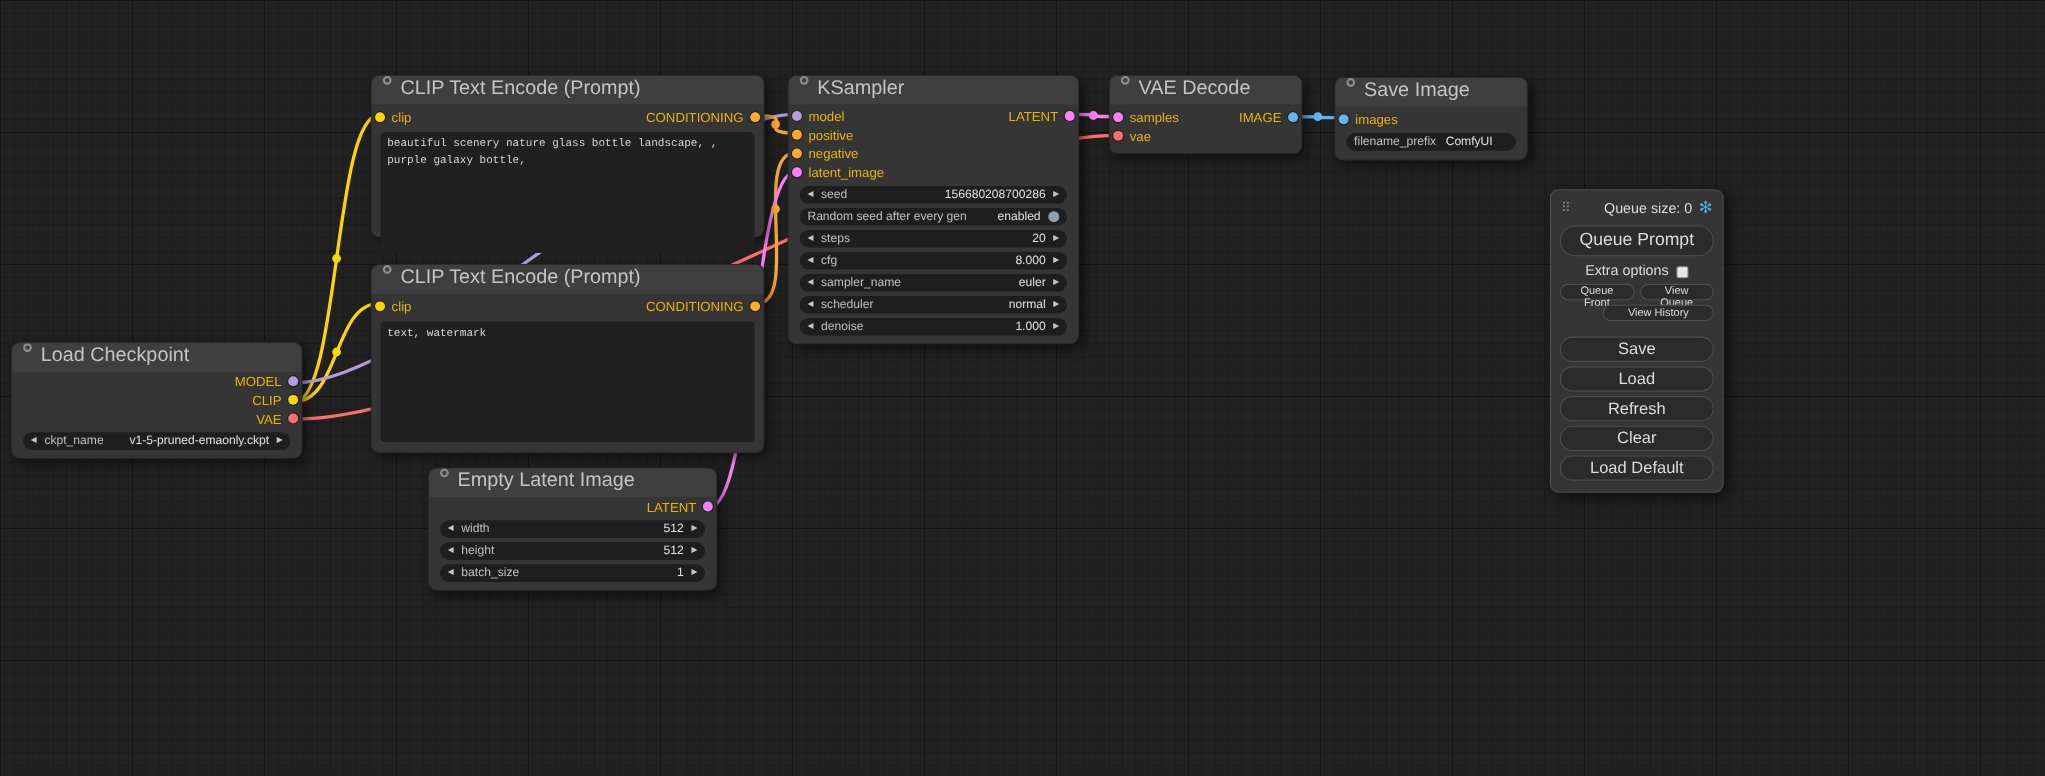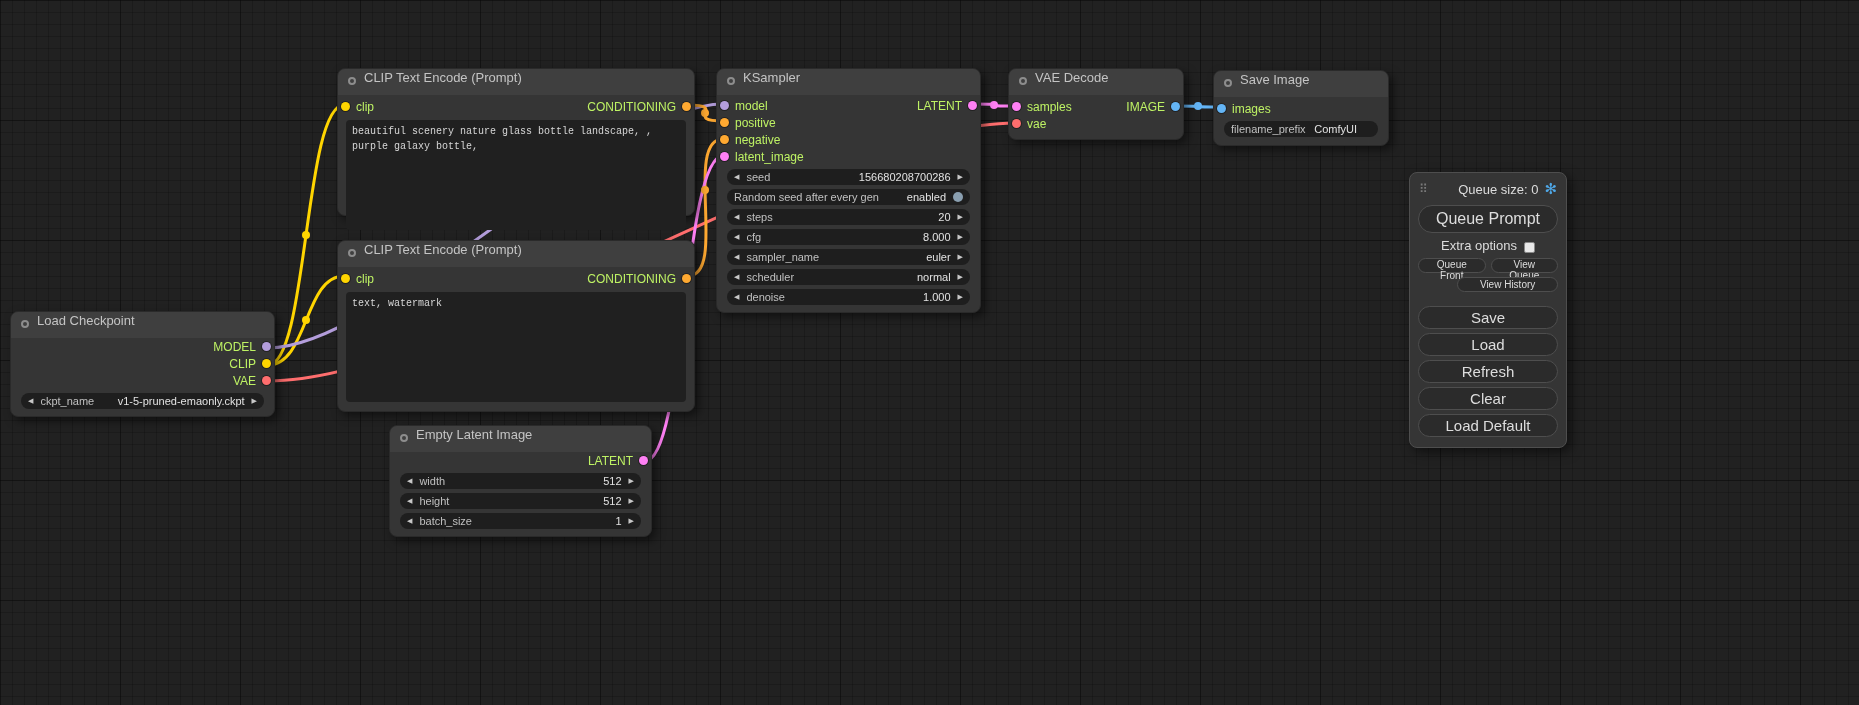--- a/index.html
+++ b/index.html
@@ -23,31 +23,31 @@
 
   .node {
     position:absolute; z-index:2;
     background:#353535;
     border:1px solid #2a2a2a;
     border-radius:8px;
     box-shadow:4px 4px 10px rgba(0,0,0,0.5);
     color:#c8c8c8;
   }
   .node-title {
-    height:26px; display:flex; align-items:flex-end; gap:8px;
-    padding:10px 10px; background:#3f3f3f;
+    height:26px; display:flex; align-items:flex-start; gap:8px;
+    padding:0 10px; background:#3f3f3f;
     border-radius:7px 7px 0 0;
-    font-size:13px; color:#c4c4c4; white-space:nowrap; overflow:hidden;
+    font-size:18px; color:#c4c4c4; white-space:nowrap; overflow:hidden;
   }
   .collapse-dot { width:8px; height:8px; border-radius:50%; border:2px solid #8d8d8d; flex:none; }
   .slot-row { position:relative; height:17px; font-size:12px; }
   .slot-in  { position:absolute; left:0; top:0; height:100%; display:flex; align-items:center; gap:6px; padding-left:3px; }
   .slot-out { position:absolute; right:0; top:0; height:100%; display:flex; align-items:center; gap:6px; padding-right:3px; }
   .port { width:9px; height:9px; border-radius:50%; flex:none; box-shadow:0 0 0 1px rgba(0,0,0,0.35); }
-  .slot-label { color:#bef264; }
+  .slot-label { color:#eab308; }
 
   .widget {
     height:16px; margin:4px 10px; padding:0 7px;
     background:#1e1e1e; border-radius:8px;
     display:flex; align-items:center; gap:7px;
     font-size:11px; color:#c0c0c0; white-space:nowrap;
   }
   .widget .arrow { font-size:7px; color:#c8c8c8; line-height:16px; }
   .widget .wvalue { margin-left:auto; color:#e2e2e2; }
   .toggle-dot { width:10px; height:10px; border-radius:50%; flex:none; }

